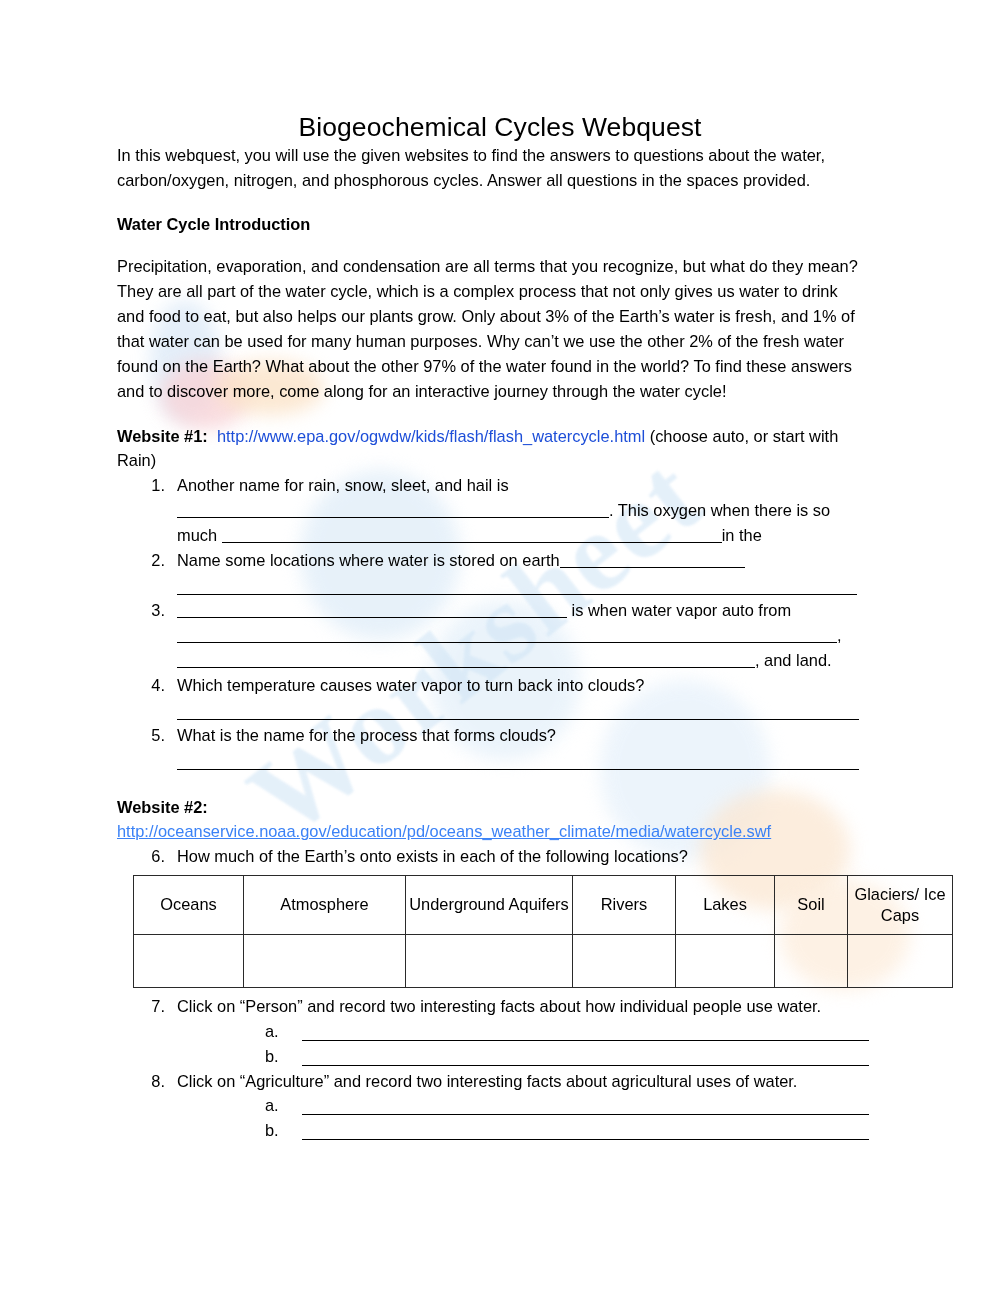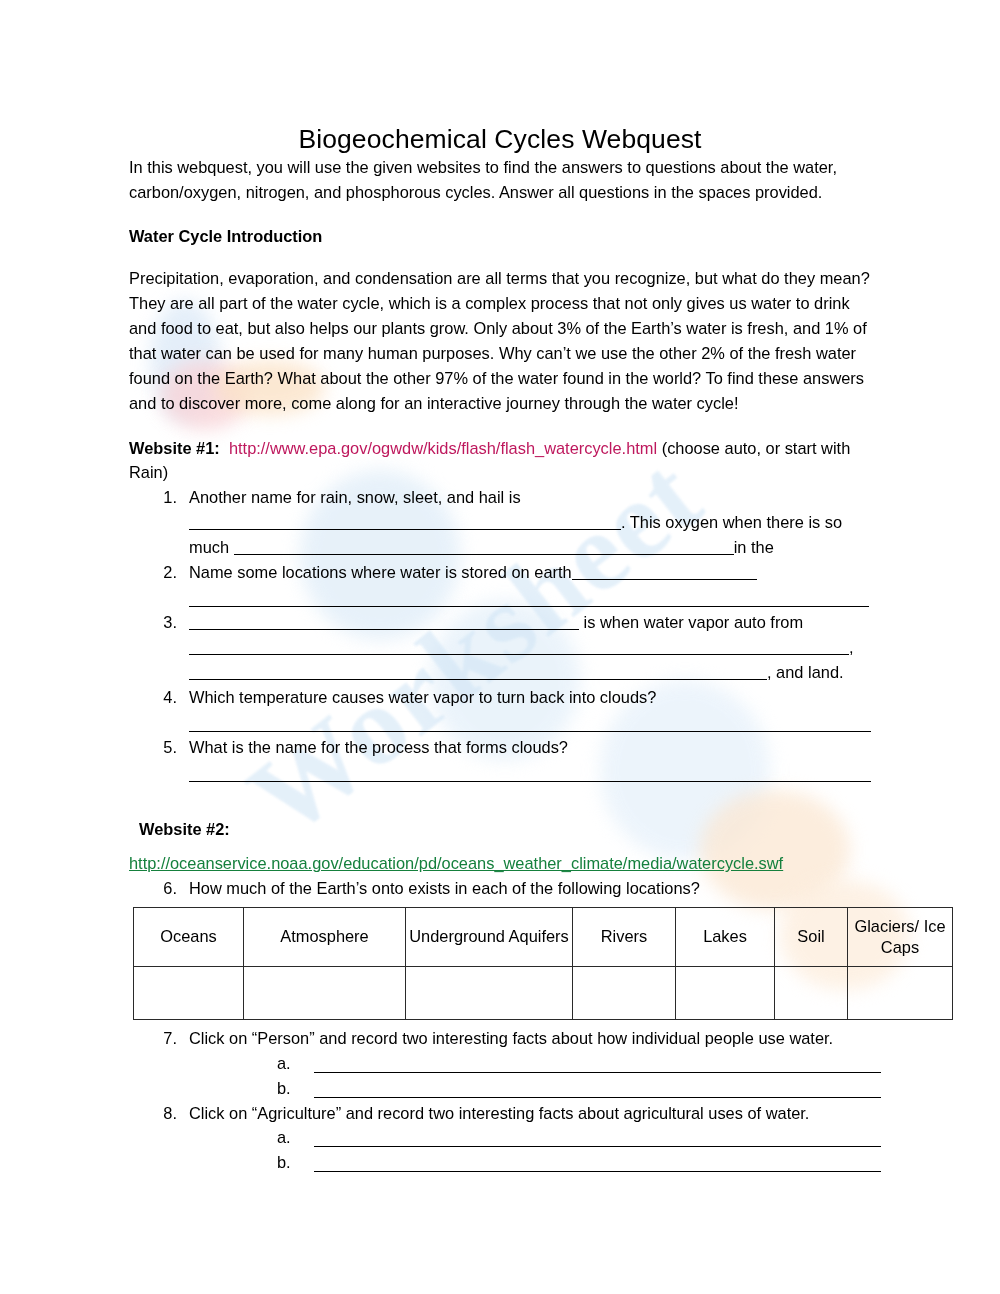--- a/index.html
+++ b/index.html
@@ -41,21 +41,21 @@
     opacity: 0.55;
     transform: rotate(-38deg);
     transform-origin: left top;
     filter: blur(1.2px);
   }
 
   
   .content {
     position: relative;
     z-index: 2;
-    padding: 12px;
+    padding: 0;
   }
 
   .doc-title {
     text-align: center;
     font-size: 26.5px;
     font-weight: normal;
     margin: 0;
     padding-top: 112px;
     letter-spacing: 0.1px;
   }
@@ -83,31 +83,31 @@
   .para-water { padding-top: 20px; }
 
   .website-line {
     font-size: 16.4px;
     line-height: 1.52;
     margin: 0;
     padding-top: 20px;
   }
   .website-label { font-weight: bold; }
   .link-plain {
-    color: #be185d;
+    color: #1d4ed8;
     text-decoration: none;
   }
   .link-underline {
-    color: #15803d;
+    color: #3b82f6;
     text-decoration: underline;
   }
   .website2-label {
     font-size: 16.4px;
     font-weight: bold;
-    margin: 10px;
+    margin: 0;
     padding-top: 22px;
     line-height: 1.5;
   }
   .website2-url {
     font-size: 16.4px;
     line-height: 1.5;
     margin: 0;
   }
 
   
@@ -182,21 +182,21 @@
     right: 0;
     bottom: 3px;
     border-bottom: 1.6px solid #000;
     height: 0;
   }
 
   
   table.water-table {
     border-collapse: collapse;
     width: 770px;
-    margin-left: 4px;
+    margin-left: 16px;
     margin-top: 6px;
     table-layout: fixed;
   }
   table.water-table td {
     border: 1.1px solid #2a2a2a;
     font-size: 16.4px;
     text-align: center;
     vertical-align: middle;
     padding: 4px 3px;
     line-height: 1.25;

